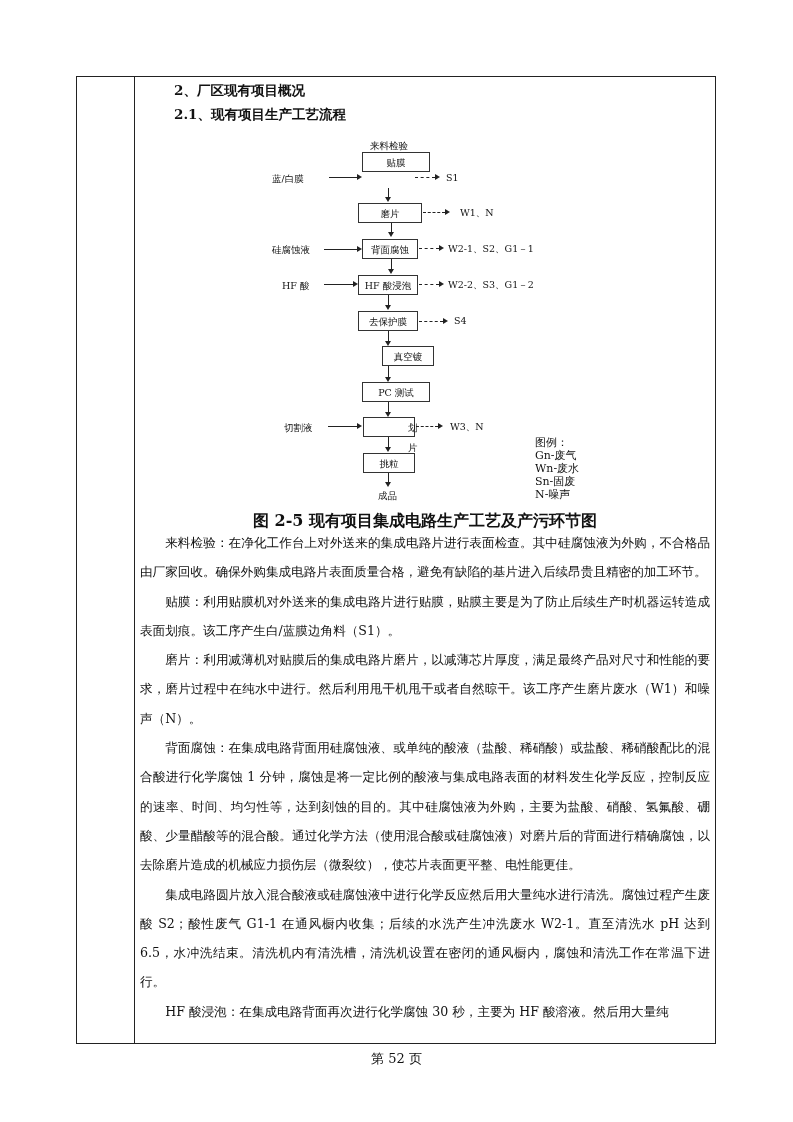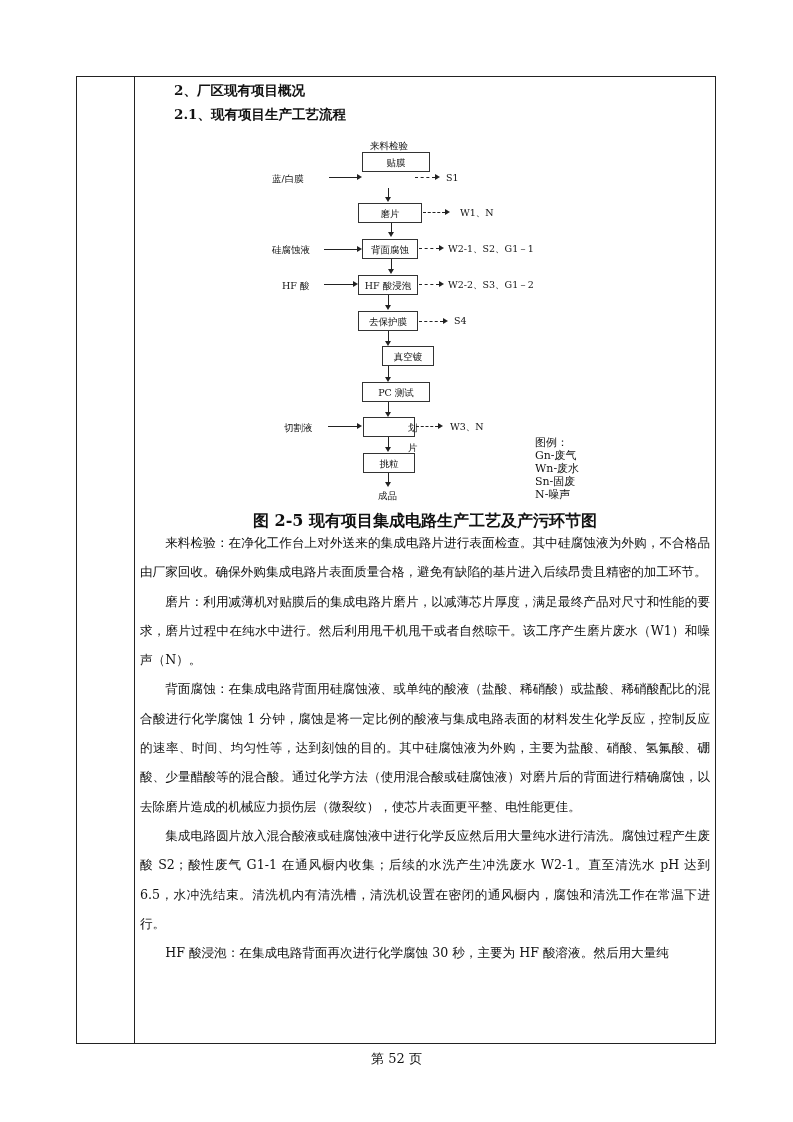--- a/index.html
+++ b/index.html
@@ -106,19 +106,20 @@
     <div>Wn-废水</div>
     <div>Sn-固废</div>
     <div>N-噪声</div>
   </div>
 </div>
 
 <div class="caption">图 2-5  现有项目集成电路生产工艺及产污环节图</div>
 
 <div class="body-text">
   <p>来料检验：在净化工作台上对外送来的集成电路片进行表面检查。其中硅腐蚀液为外购，不合格品由厂家回收。确保外购集成电路片表面质量合格，避免有缺陷的基片进入后续昂贵且精密的加工环节。</p>
+  <p>贴膜：利用贴膜机对外送来的集成电路片进行贴膜，贴膜主要是为了防止后续生产时机器运转造成表面划痕。该工序产生白/蓝膜边角料（S1）。</p>
   <p>磨片：利用减薄机对贴膜后的集成电路片磨片，以减薄芯片厚度，满足最终产品对尺寸和性能的要求，磨片过程中在纯水中进行。然后利用甩干机甩干或者自然晾干。该工序产生磨片废水（W1）和噪声（N）。</p>
   <p>背面腐蚀：在集成电路背面用硅腐蚀液、或单纯的酸液（盐酸、稀硝酸）或盐酸、稀硝酸配比的混合酸进行化学腐蚀 1 分钟，腐蚀是将一定比例的酸液与集成电路表面的材料发生化学反应，控制反应的速率、时间、均匀性等，达到刻蚀的目的。其中硅腐蚀液为外购，主要为盐酸、硝酸、氢氟酸、硼酸、少量醋酸等的混合酸。通过化学方法（使用混合酸或硅腐蚀液）对磨片后的背面进行精确腐蚀，以去除磨片造成的机械应力损伤层（微裂纹），使芯片表面更平整、电性能更佳。</p>
   <p>集成电路圆片放入混合酸液或硅腐蚀液中进行化学反应然后用大量纯水进行清洗。腐蚀过程产生废酸 S2；酸性废气 G1-1 在通风橱内收集；后续的水洗产生冲洗废水 W2-1。直至清洗水 pH 达到 6.5，水冲洗结束。清洗机内有清洗槽，清洗机设置在密闭的通风橱内，腐蚀和清洗工作在常温下进行。</p>
   <p>HF 酸浸泡：在集成电路背面再次进行化学腐蚀 30 秒，主要为 HF 酸溶液。然后用大量纯</p>
 </div>
 
 <div class="pagenum">第  52  页</div>
 
 </body></html>

